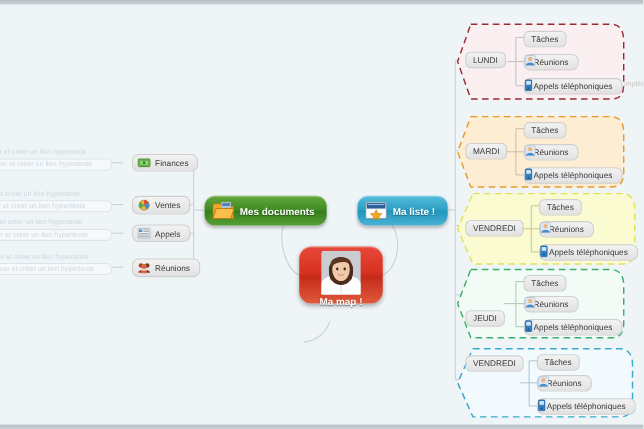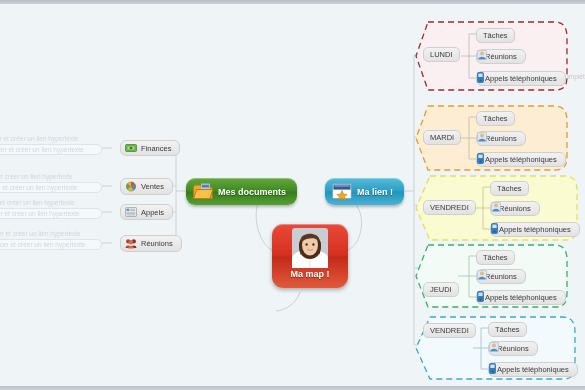--- a/index.html
+++ b/index.html
@@ -38,21 +38,21 @@
     height: 390px;
     pointer-events: none;
   }
 
   
   .central {
     position: absolute;
     left: 272px;
     top: 224px;
     width: 76px;
-    height: 64px;
+    height: 52px;
     border-radius: 11px;
     background: linear-gradient(to bottom, #e8493a 0%, #d6301f 48%, #c52a19 52%, #e05a3c 100%);
     box-shadow: 0 2px 4px rgba(0,0,0,0.30), inset 0 1px 0 rgba(255,255,255,0.35);
     display: flex;
     flex-direction: column;
     align-items: center;
     justify-content: flex-start;
     padding-top: 4px;
     box-sizing: border-box;
   }
@@ -286,21 +286,21 @@
   <div class="branch branch-blue">
     <span class="icon">
       <svg class="icon-svg" width="20" height="17" viewBox="0 0 20 17">
         <rect x="0.6" y="0.8" width="18.6" height="14.8" rx="1" fill="#f4f8fb" stroke="#7f94a8" stroke-width="0.7"></rect>
         <rect x="1.4" y="1.6" width="17" height="5" fill="#2d5f96"></rect>
         <rect x="2.4" y="2.4" width="15" height="1.1" fill="#8fb6dd"></rect>
         <rect x="1.4" y="7.4" width="17" height="7.4" fill="#ffffff"></rect>
         <path d="M10,7.6 L11.6,11 L15.2,11.4 L12.5,13.7 L13.3,17 L10,15.2 L6.7,17 L7.5,13.7 L4.8,11.4 L8.4,11 Z" fill="#f3a81e" stroke="#c97f0b" stroke-width="0.6"></path>
       </svg>
     </span>
-    <span class="blabel">Ma lien !</span>
+    <span class="blabel">Ma liste !</span>
   </div>
 
 
   <div class="central">
     <span class="avatar">
       <svg class="icon-svg" width="36" height="40" viewBox="0 0 36 40">
         <rect x="0" y="0" width="36" height="40" rx="3" fill="#c9cdd2"></rect>
         <path d="M0,40 L0,31 C0,25 8,22 18,22 C28,22 36,25 36,31 L36,40 Z" fill="#ffffff"></path>
         <path d="M12,22 L18,31 L24,22 Z" fill="#e7ebef"></path>
         <path d="M18,26 L18,40" stroke="#d7dce1" stroke-width="0.8"></path>

